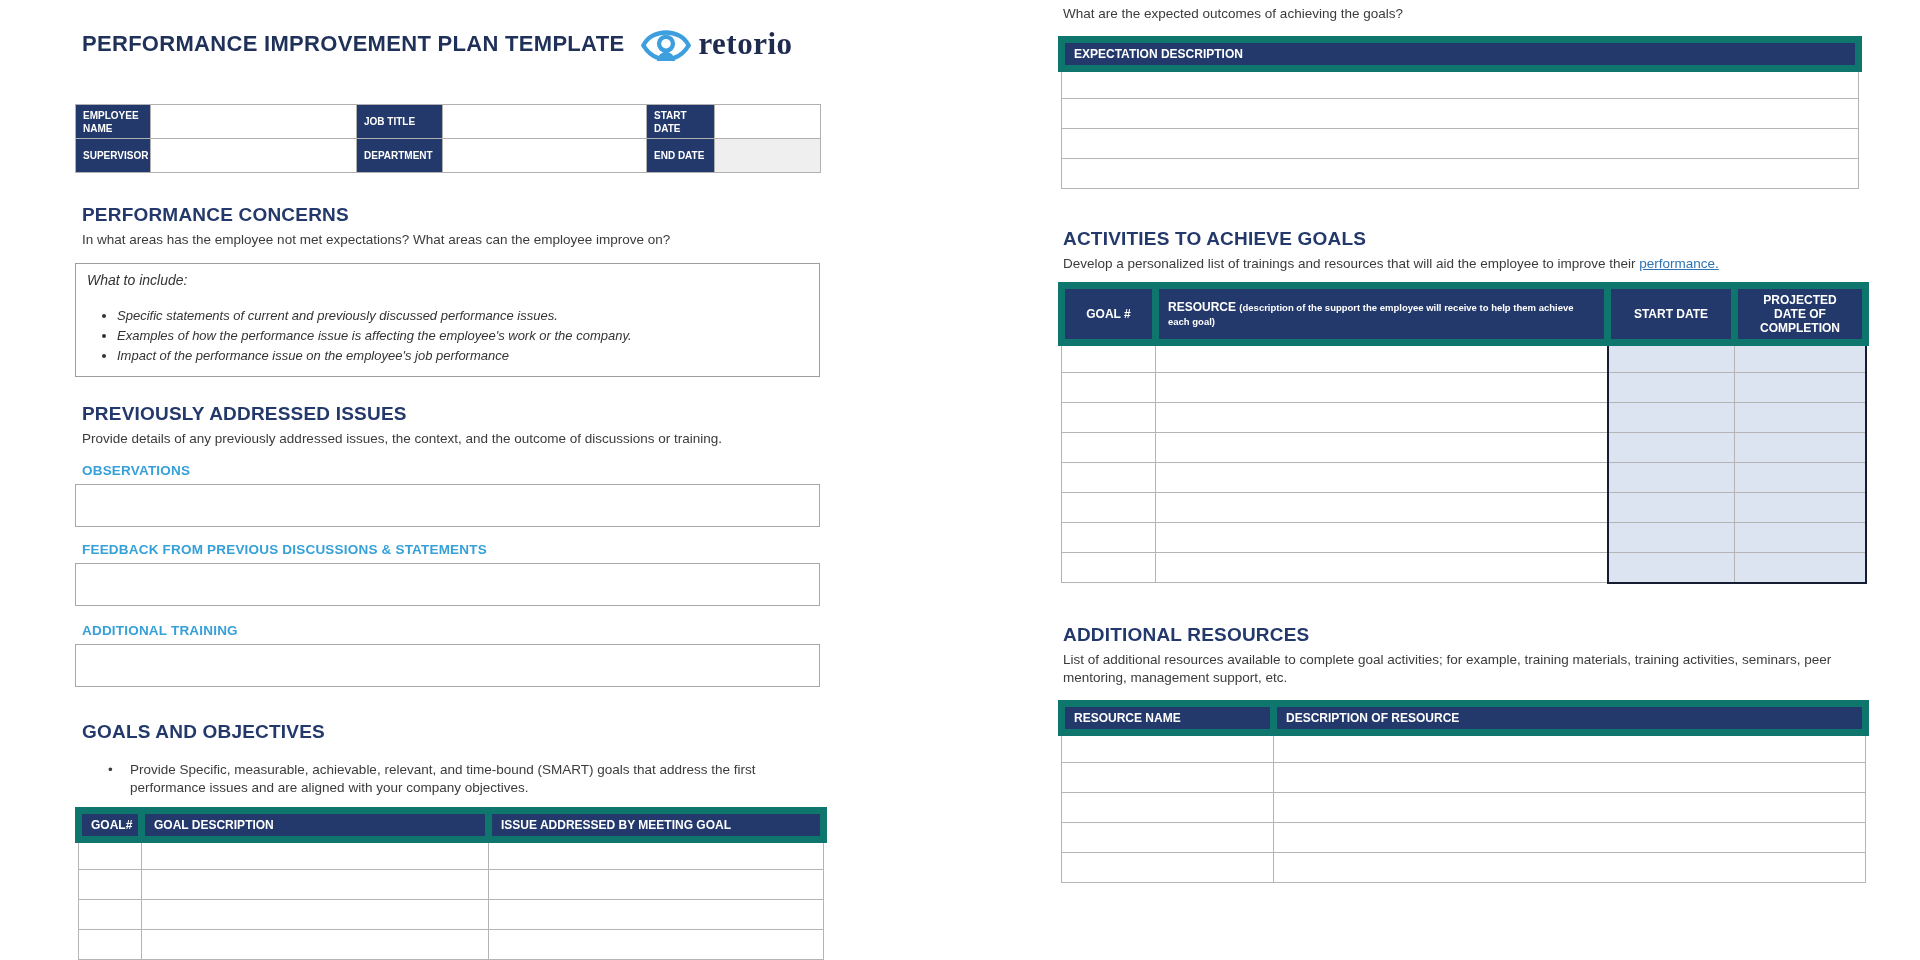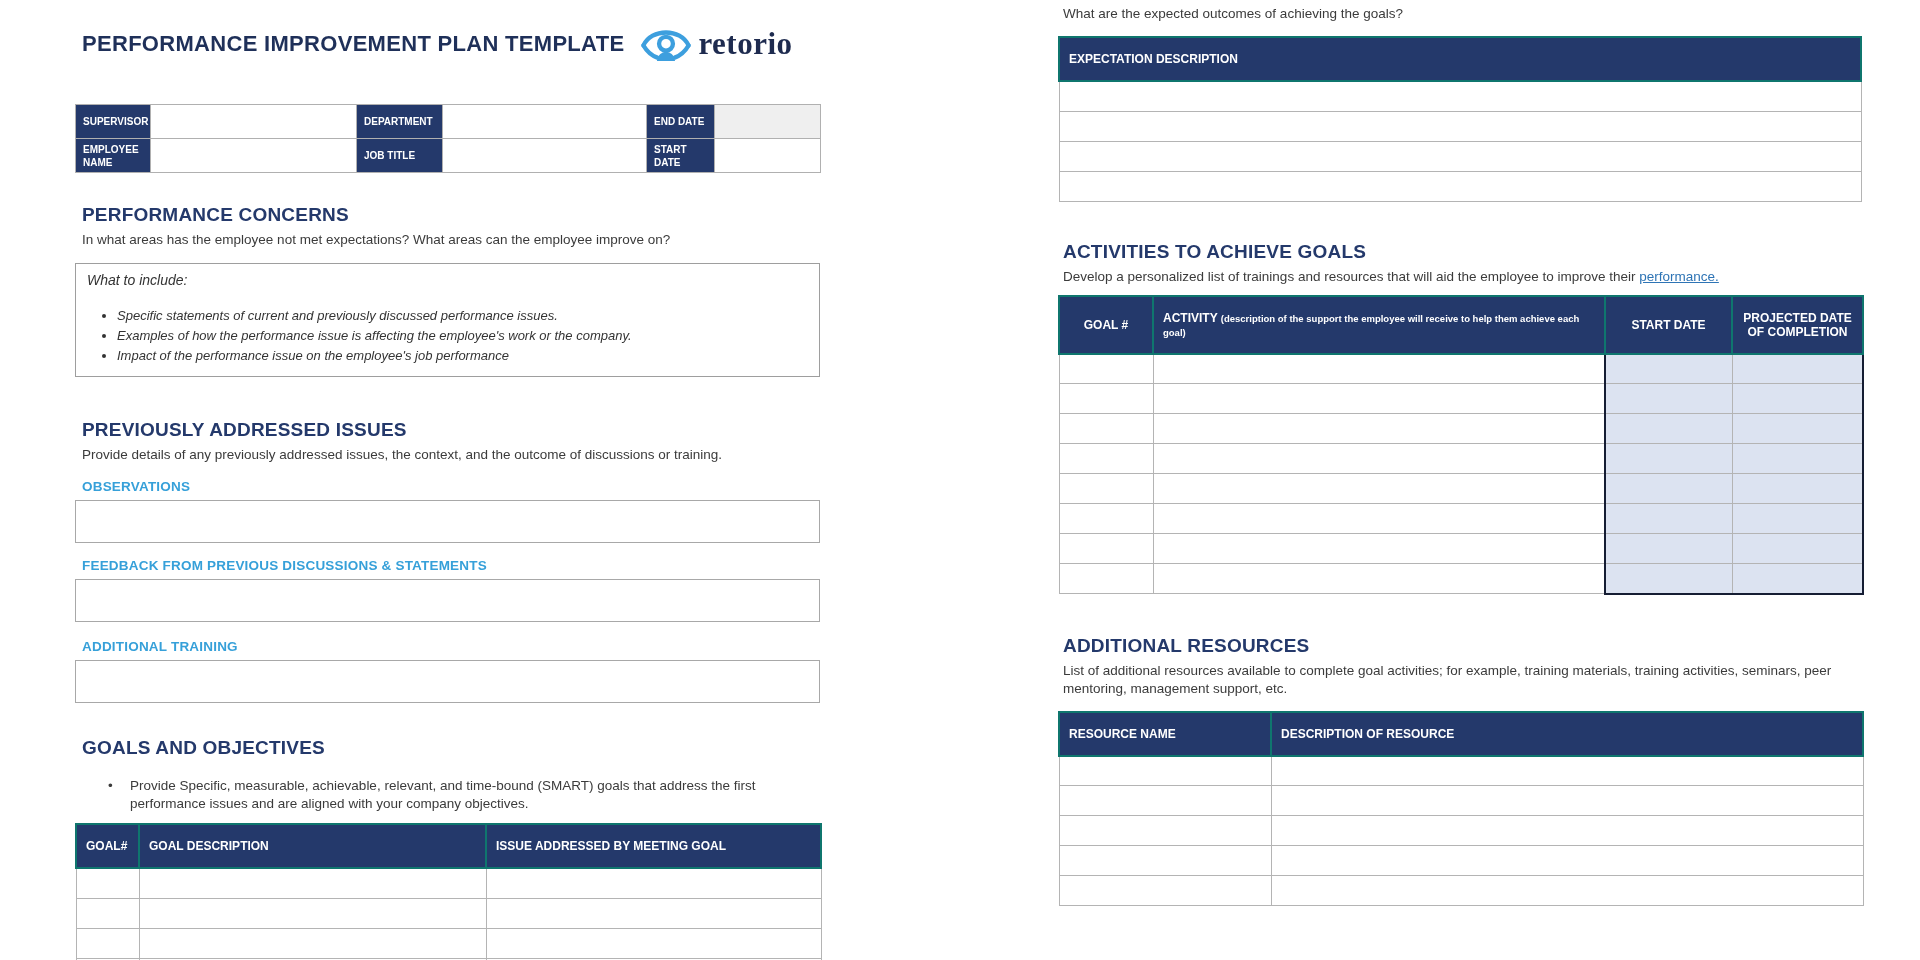--- a/index.html
+++ b/index.html
@@ -31,21 +31,21 @@
 
   
   .note-box { border:1px solid #9e9e9e; margin-top:14px; height:114px; padding:8px 11px; }
   .box-title { font-style:italic; font-size:14px; color:#333; }
   .note-box ul { margin:20px 0 0 30px; padding:0; list-style:disc; }
   .note-box li { font-style:italic; font-size:13px; line-height:16px; margin-bottom:4px; color:#333; }
   .field-box { border:1px solid #a8a8a8; height:43px; background:#fff; }
 
   
   .data-table { border-collapse:collapse; table-layout:fixed; width:100%; }
-  .data-table th { background:#24396b; color:#fff; font-size:12px; font-weight:bold; text-align:left; padding:14px 9px; border:2px solid #0f766e; vertical-align:middle; }
+  .data-table th { background:#24396b; color:#fff; font-size:12px; font-weight:bold; text-align:left; padding:4px 9px; border:7px solid #0f766e; vertical-align:middle; }
   .data-table td { border:1px solid #b4b4b4; height:30px; background:#fff; }
   .data-table th.ctr { text-align:center; }
   .act-note { font-size:9.5px; font-weight:bold; }
 
   
   td.shade { background:#dce3f1; }
   tr td.sel-l { border-left:2px solid #151d33; }
   tr td.sel-r { border-right:2px solid #151d33; }
   tr.first td.shade { border-top:2px solid #151d33; }
   tr.last  td.shade { border-bottom:2px solid #151d33; }
@@ -82,51 +82,51 @@
     <colgroup>
         <col style="width:75px">
         <col style="width:206px">
         <col style="width:86px">
         <col style="width:204px">
         <col style="width:68px">
         <col style="width:106px">
       </colgroup>
     <tbody>
         <tr>
+      <td class="lbl">EMPLOYEE NAME</td>
+      <td></td>
+      <td class="lbl">JOB TITLE</td>
+      <td></td>
+      <td class="lbl">START DATE</td>
+      <td></td>
+    </tr>
+    <tr>
       <td class="lbl">SUPERVISOR</td>
       <td></td>
       <td class="lbl">DEPARTMENT</td>
       <td></td>
       <td class="lbl">END DATE</td>
       <td class="gray"></td>
-    </tr>
-    <tr>
-      <td class="lbl">EMPLOYEE NAME</td>
-      <td></td>
-      <td class="lbl">JOB TITLE</td>
-      <td></td>
-      <td class="lbl">START DATE</td>
-      <td></td>
     </tr>
   </tbody>
     </table>
 
   <h2 class="section-h" style="margin-top:30px">PERFORMANCE CONCERNS</h2>
   <p class="sub">In what areas has the employee not met expectations? What areas can the employee improve on?</p>
 
   <div class="note-box">
     <div class="box-title">What to include:</div>
     <ul>
       <li>Specific statements of current and previously discussed performance issues.</li>
       <li>Examples of how the performance issue is affecting the employee's work or the company.</li>
       <li>Impact of the performance issue on the employee's job performance</li>
     </ul>
   </div>
 
-  <h2 class="section-h" style="margin-top:41px">PREVIOUSLY ADDRESSED ISSUES</h2>
+  <h2 class="section-h" style="margin-top:25px">PREVIOUSLY ADDRESSED ISSUES</h2>
   <p class="sub">Provide details of any previously addressed issues, the context, and the outcome of discussions or training.</p>
 
   <div class="field-label" style="margin-top:15px">OBSERVATIONS</div>
   <div class="field-box mt6"></div>
 
   <div class="field-label" style="margin-top:15px">FEEDBACK FROM PREVIOUS DISCUSSIONS &amp; STATEMENTS</div>
   <div class="field-box mt6"></div>
 
   <div class="field-label" style="margin-top:17px">ADDITIONAL TRAINING</div>
   <div class="field-box mt6"></div>
@@ -210,21 +210,21 @@
     <colgroup>
         <col style="width:94px">
         <col style="width:452px">
         <col style="width:127px">
         <col style="width:131px">
       </colgroup>
     <thead>
       <tr>
         <th class="ctr" style="height:50px">GOAL #</th>
         <th>
-          <span>ACTIVITY </span>
+          <span>RESOURCE </span>
           <span class="act-note">(description of the support the employee will receive to help them achieve each goal)</span>
         </th>
         <th class="ctr">START DATE</th>
         <th class="ctr">PROJECTED DATE OF COMPLETION</th>
       </tr>
     </thead>
     <tbody id="activities-body">
       <tr class="first">
         <td></td>
         <td></td>

